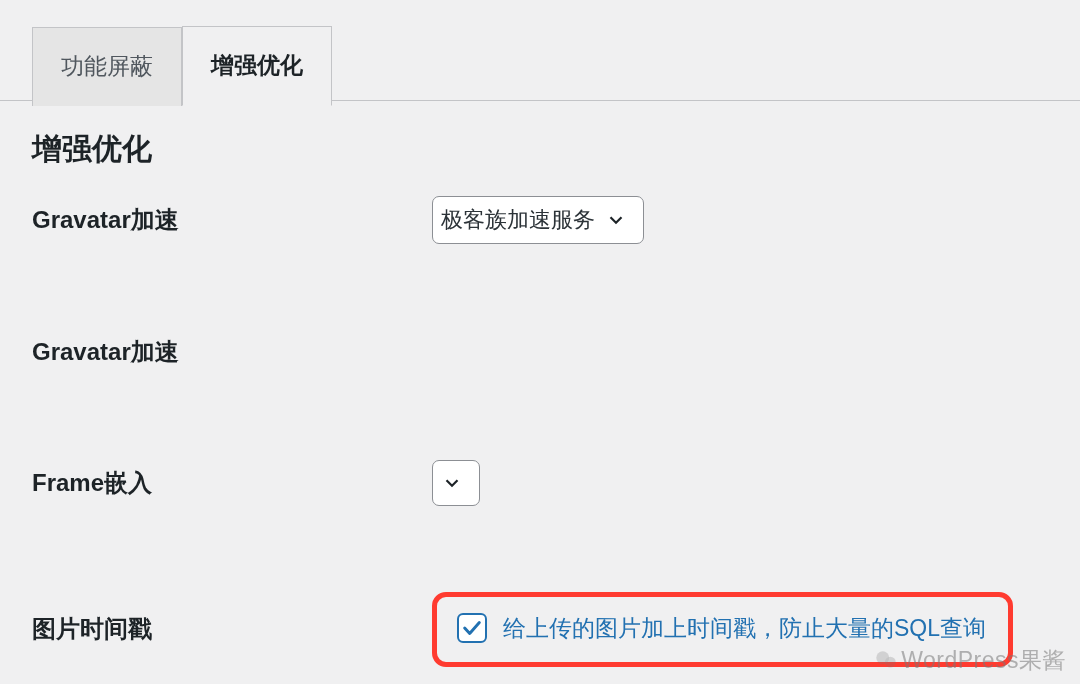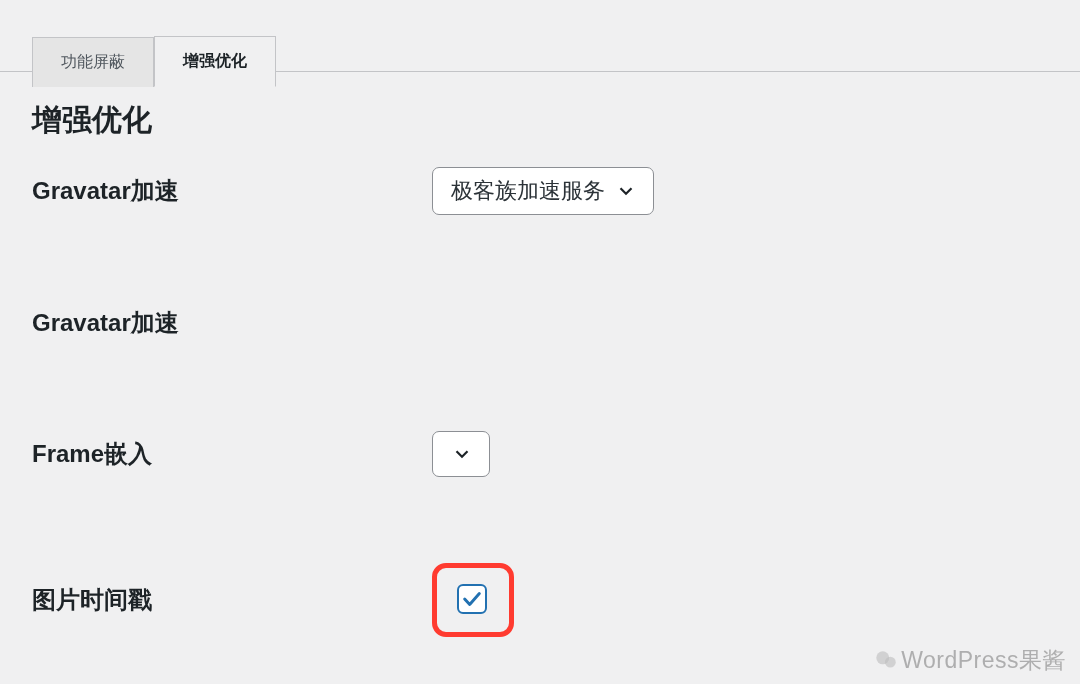--- a/index.html
+++ b/index.html
@@ -13,30 +13,30 @@
 
   
   .tabs {
     display: flex;
     align-items: flex-end;
     border-bottom: 1px solid #c3c4c7;
     margin: 0 0 0 0;
     padding: 20px 0 0 32px;
   }
   .tab {
-    padding: 14px 28px;
-    font-size: 16px;
+    padding: 24px 28px;
+    font-size: 23px;
     line-height: 1.3;
     color: #50575e;
     border: 1px solid transparent;
     border-bottom: none;
     background: #dcdcde;
     cursor: pointer;
     position: relative;
-    top: 16px;
+    top: 6px;
   }
   .tab + .tab { margin-left: 0; }
   .tab.active {
     background: #f0f0f1;
     border-color: #c3c4c7;
     border-bottom: 1px solid #f0f0f1;
     color: #1d2327;
     font-weight: 600;
   }
   .tab.inactive {
@@ -67,21 +67,21 @@
   .row-field { flex: 1; }
 
   
   .select {
     display: inline-flex;
     align-items: center;
     gap: 10px;
     background: #ffffff;
     border: 1.5px solid #8c8f94;
     border-radius: 7px;
-    padding: 8px 16px 8px 18px;
+    padding: 8px 16px 8px 8px;
     font-size: 22px;
     color: #2c3338;
     cursor: pointer;
     min-height: 46px;
   }
   .chevron {
     width: 22px; height: 22px;
     display: inline-block;
   }
   .chevron svg { display: block; }
@@ -185,20 +185,21 @@
 
     <div class="row" style="margin-top:-6px;">
       <div class="row-label">图片时间戳</div>
       <div class="row-field">
         <div class="check-row">
           <span class="checkbox">
             <svg viewBox="0 0 24 24" width="22" height="22" fill="none" stroke="#2271b1" stroke-width="3.2" stroke-linecap="round" stroke-linejoin="round">
                 <polyline points="4 12 9.5 18 20 6"></polyline>
               </svg>
           </span>
+          <span class="check-label">给上传的图片加上时间戳，防止大量的SQL查询</span>
         </div>
       </div>
     </div>
 
   </div>
 
 </div>
 
 <div class="watermark">
   <span class="wm-icon">

